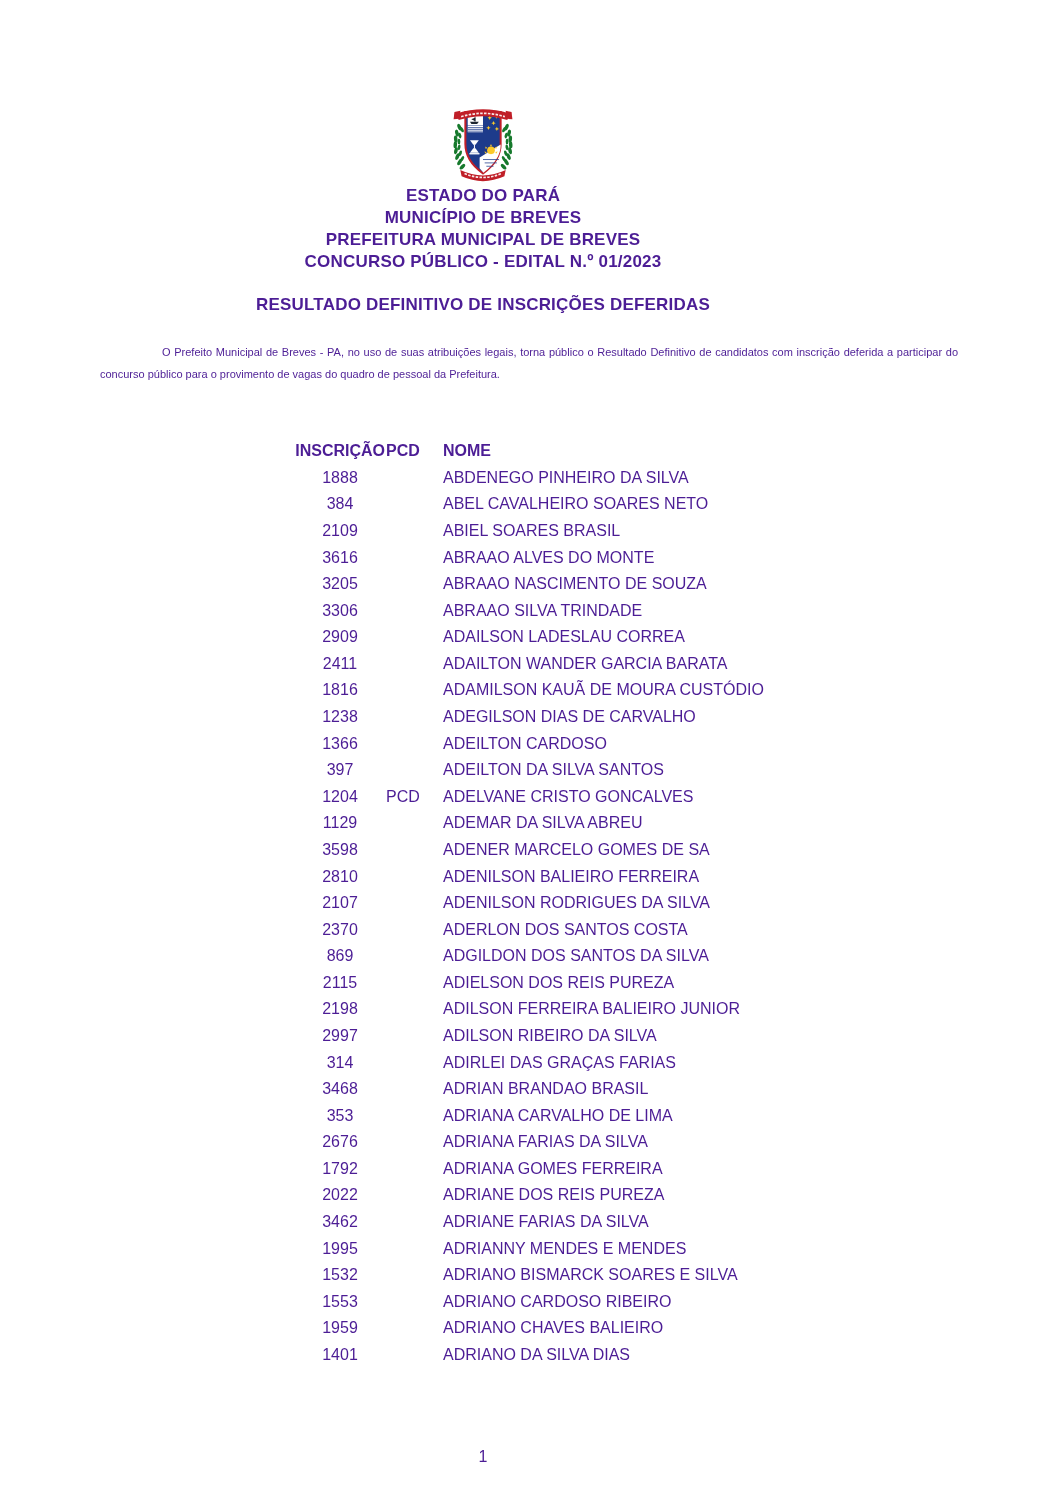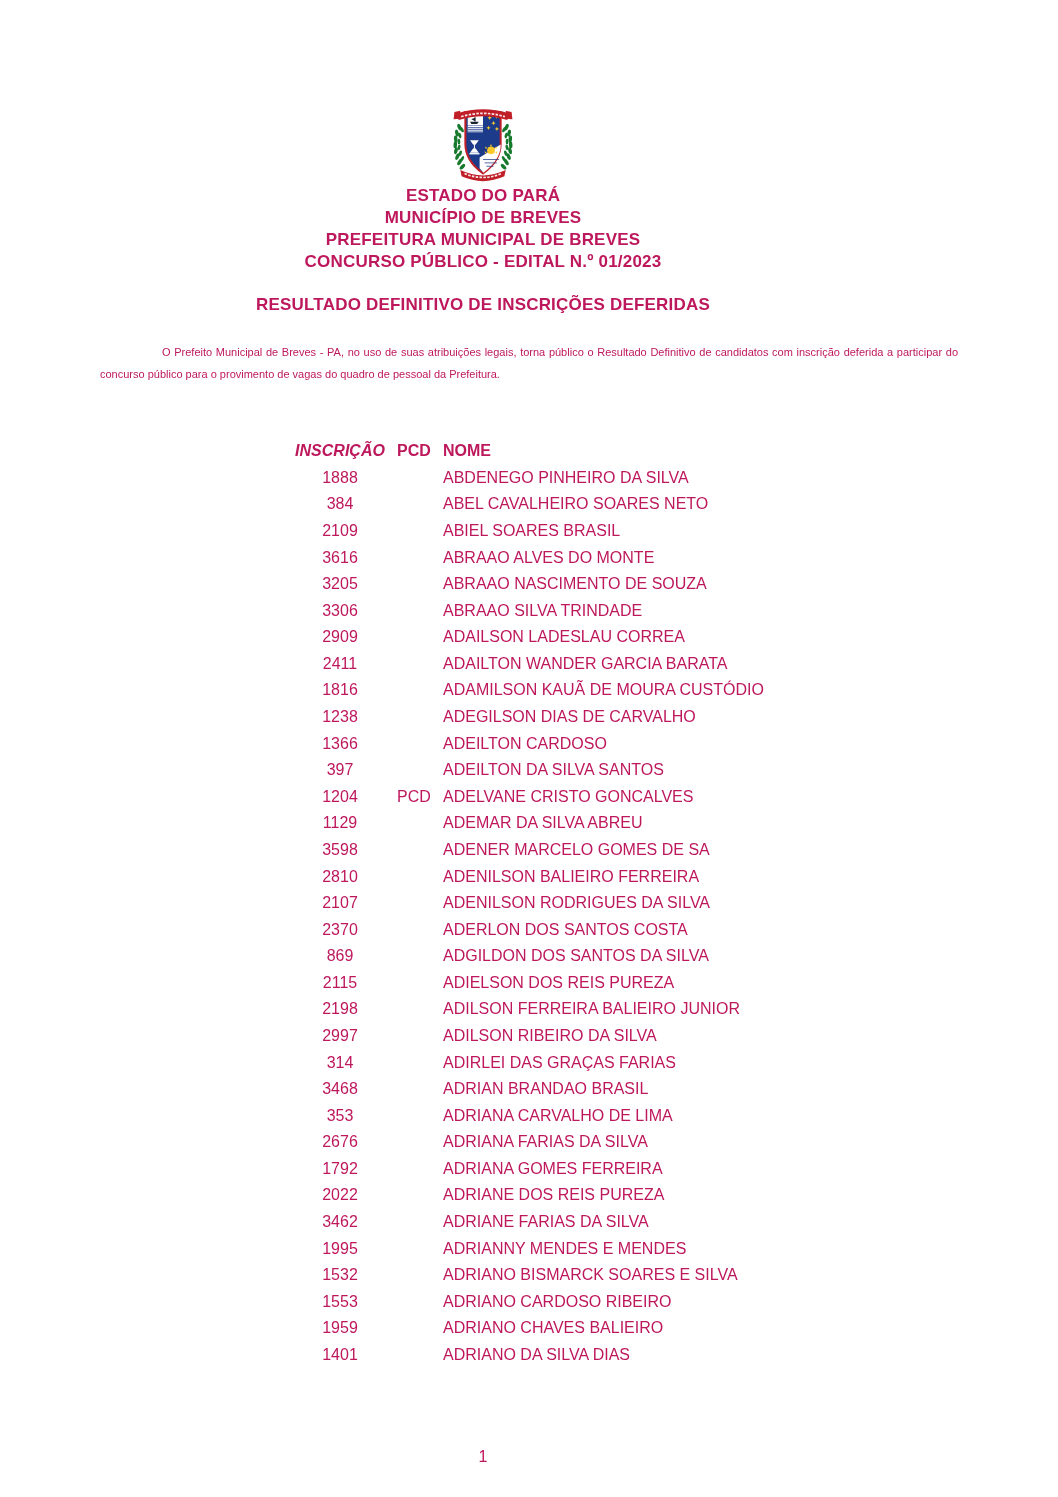--- a/index.html
+++ b/index.html
@@ -3,21 +3,21 @@
 <meta charset="utf-8">
 <style>
   * { box-sizing: border-box; }
   html, body { margin: 0; padding: 0; background: #ffffff; }
   .page {
     position: relative;
     width: 966px;
     height: 1497px;
     background: #ffffff;
     font-family: "Liberation Sans", sans-serif;
-    color: #be185d;
+    color: #4c1d95;
     overflow: hidden;
   }
   .logo {
     position: absolute;
     top: 102px;
     left: 50%;
     transform: translateX(-50%);
     width: 84px;
     height: 84px;
   }
@@ -62,23 +62,23 @@
     width: 560px;
     font-size: 16px;
   }
   .thead, .trow {
     display: grid;
     grid-template-columns: 90px 58px 1fr;
     height: 26.58px;
     align-items: center;
   }
   .thead { font-weight: bold; }
-  .thead .c-insc { text-align: center; font-style: italic; }
+  .thead .c-insc { text-align: right; }
   .trow  .c-insc { text-align: center; }
-  .c-pcd  { padding-left: 12px; }
+  .c-pcd  { padding-left: 1px; }
   .c-nome { white-space: nowrap; }
   .page-number {
     position: absolute;
     top: 1448px;
     left: 0;
     width: 100%;
     text-align: center;
     font-size: 16px;
   }
 </style>

